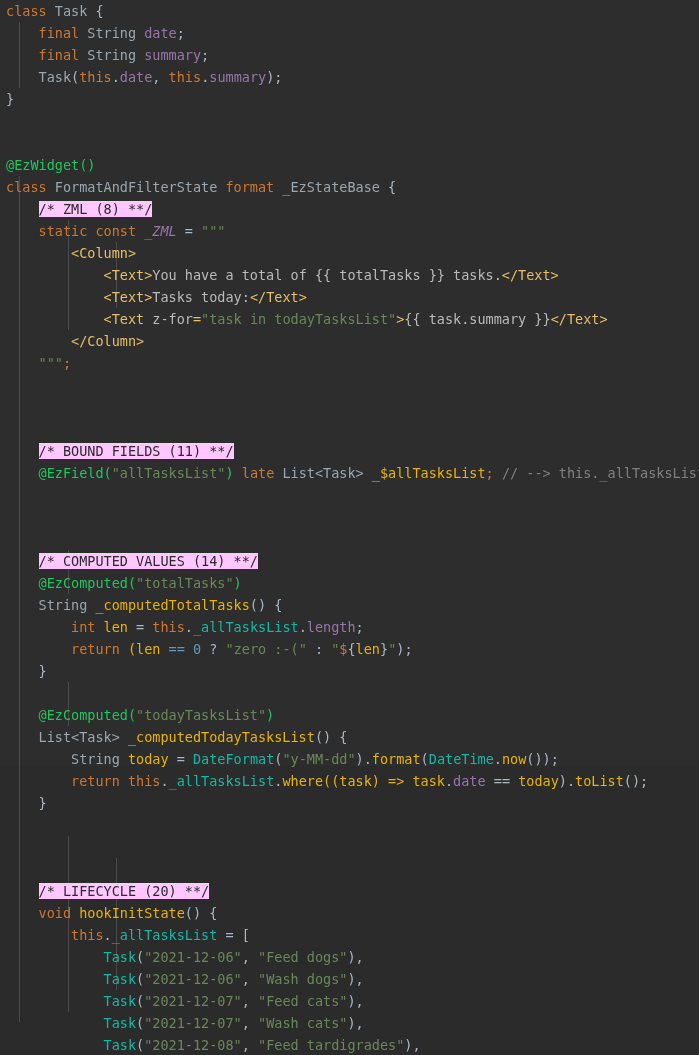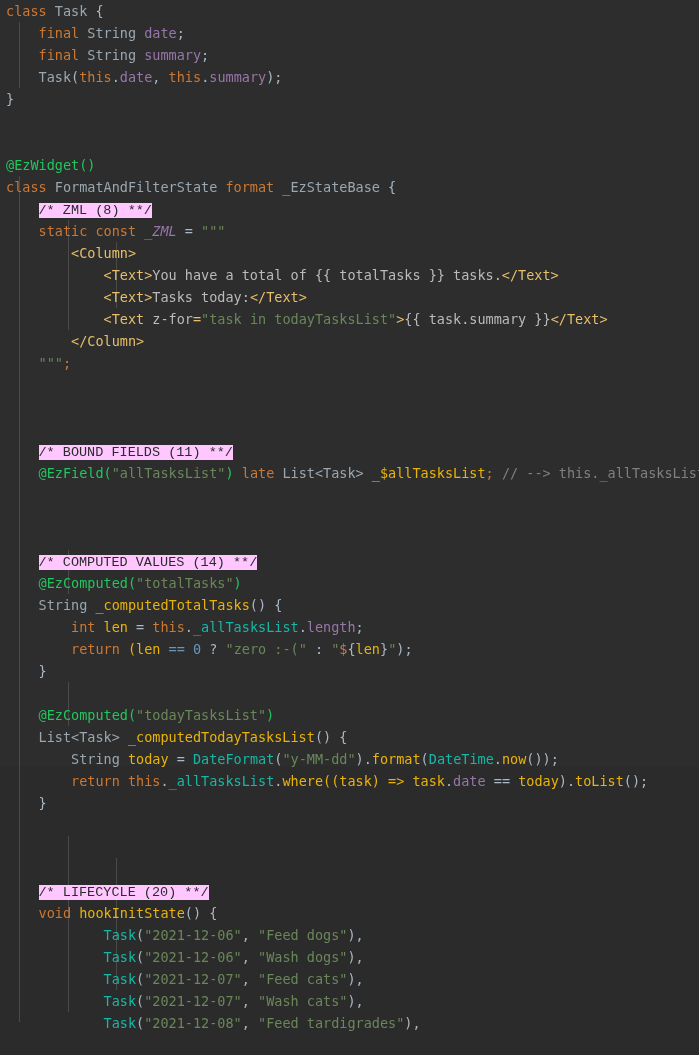--- a/index.html
+++ b/index.html
@@ -52,21 +52,20 @@
   .num     { color: #6897bb; }
   .fn      { color: #14b8a6; }
   .punc    { color: #a9b7c6; }
   .tag     { color: #e8bf6a; }
   .attr    { color: #bababa; }
   .xattr   { color: #6a8759; }
   .interp  { color: #cc7832; }
   .hl {
     background: #ffc6ff;
     color: #2b2b2b;
-    font-family: Liberation Mono, monospace;
   }
   .spacer { height: 22px; }
 </style>
 </head>
 <body>
 
 <div id="code-editor">
 
   <div class="guides">
 
@@ -152,20 +151,21 @@
   <div class="code-line">    <span class="punc">}</span></div>
 
   <div class="spacer"></div>
   <div class="spacer"></div>
   <div class="spacer"></div>
 
   <div class="code-line">    <span class="hl">/* LIFECYCLE (20) **/</span></div>
 
   <div class="code-line">    <span class="kw">void</span><span class="plain"> hookInitState</span><span class="punc">() </span><span class="punc">{</span></div>
 
+  <div class="code-line">        <span class="kw">this</span><span class="punc">.</span><span class="fn">_allTasksList</span><span class="punc"> = </span><span class="punc">[</span></div>
 
   <div id="task-rows">
       <div class="code-line">            <span class="fn">Task</span><span class="punc">(</span><span class="str">"2021-12-06"</span><span class="punc">, </span><span class="str">"Feed dogs"</span><span class="punc">),</span></div>
       <div class="code-line">            <span class="fn">Task</span><span class="punc">(</span><span class="str">"2021-12-06"</span><span class="punc">, </span><span class="str">"Wash dogs"</span><span class="punc">),</span></div>
       <div class="code-line">            <span class="fn">Task</span><span class="punc">(</span><span class="str">"2021-12-07"</span><span class="punc">, </span><span class="str">"Feed cats"</span><span class="punc">),</span></div>
       <div class="code-line">            <span class="fn">Task</span><span class="punc">(</span><span class="str">"2021-12-07"</span><span class="punc">, </span><span class="str">"Wash cats"</span><span class="punc">),</span></div>
       <div class="code-line">            <span class="fn">Task</span><span class="punc">(</span><span class="str">"2021-12-08"</span><span class="punc">, </span><span class="str">"Feed tardigrades"</span><span class="punc">),</span></div>
     </div>
 
 </div>

